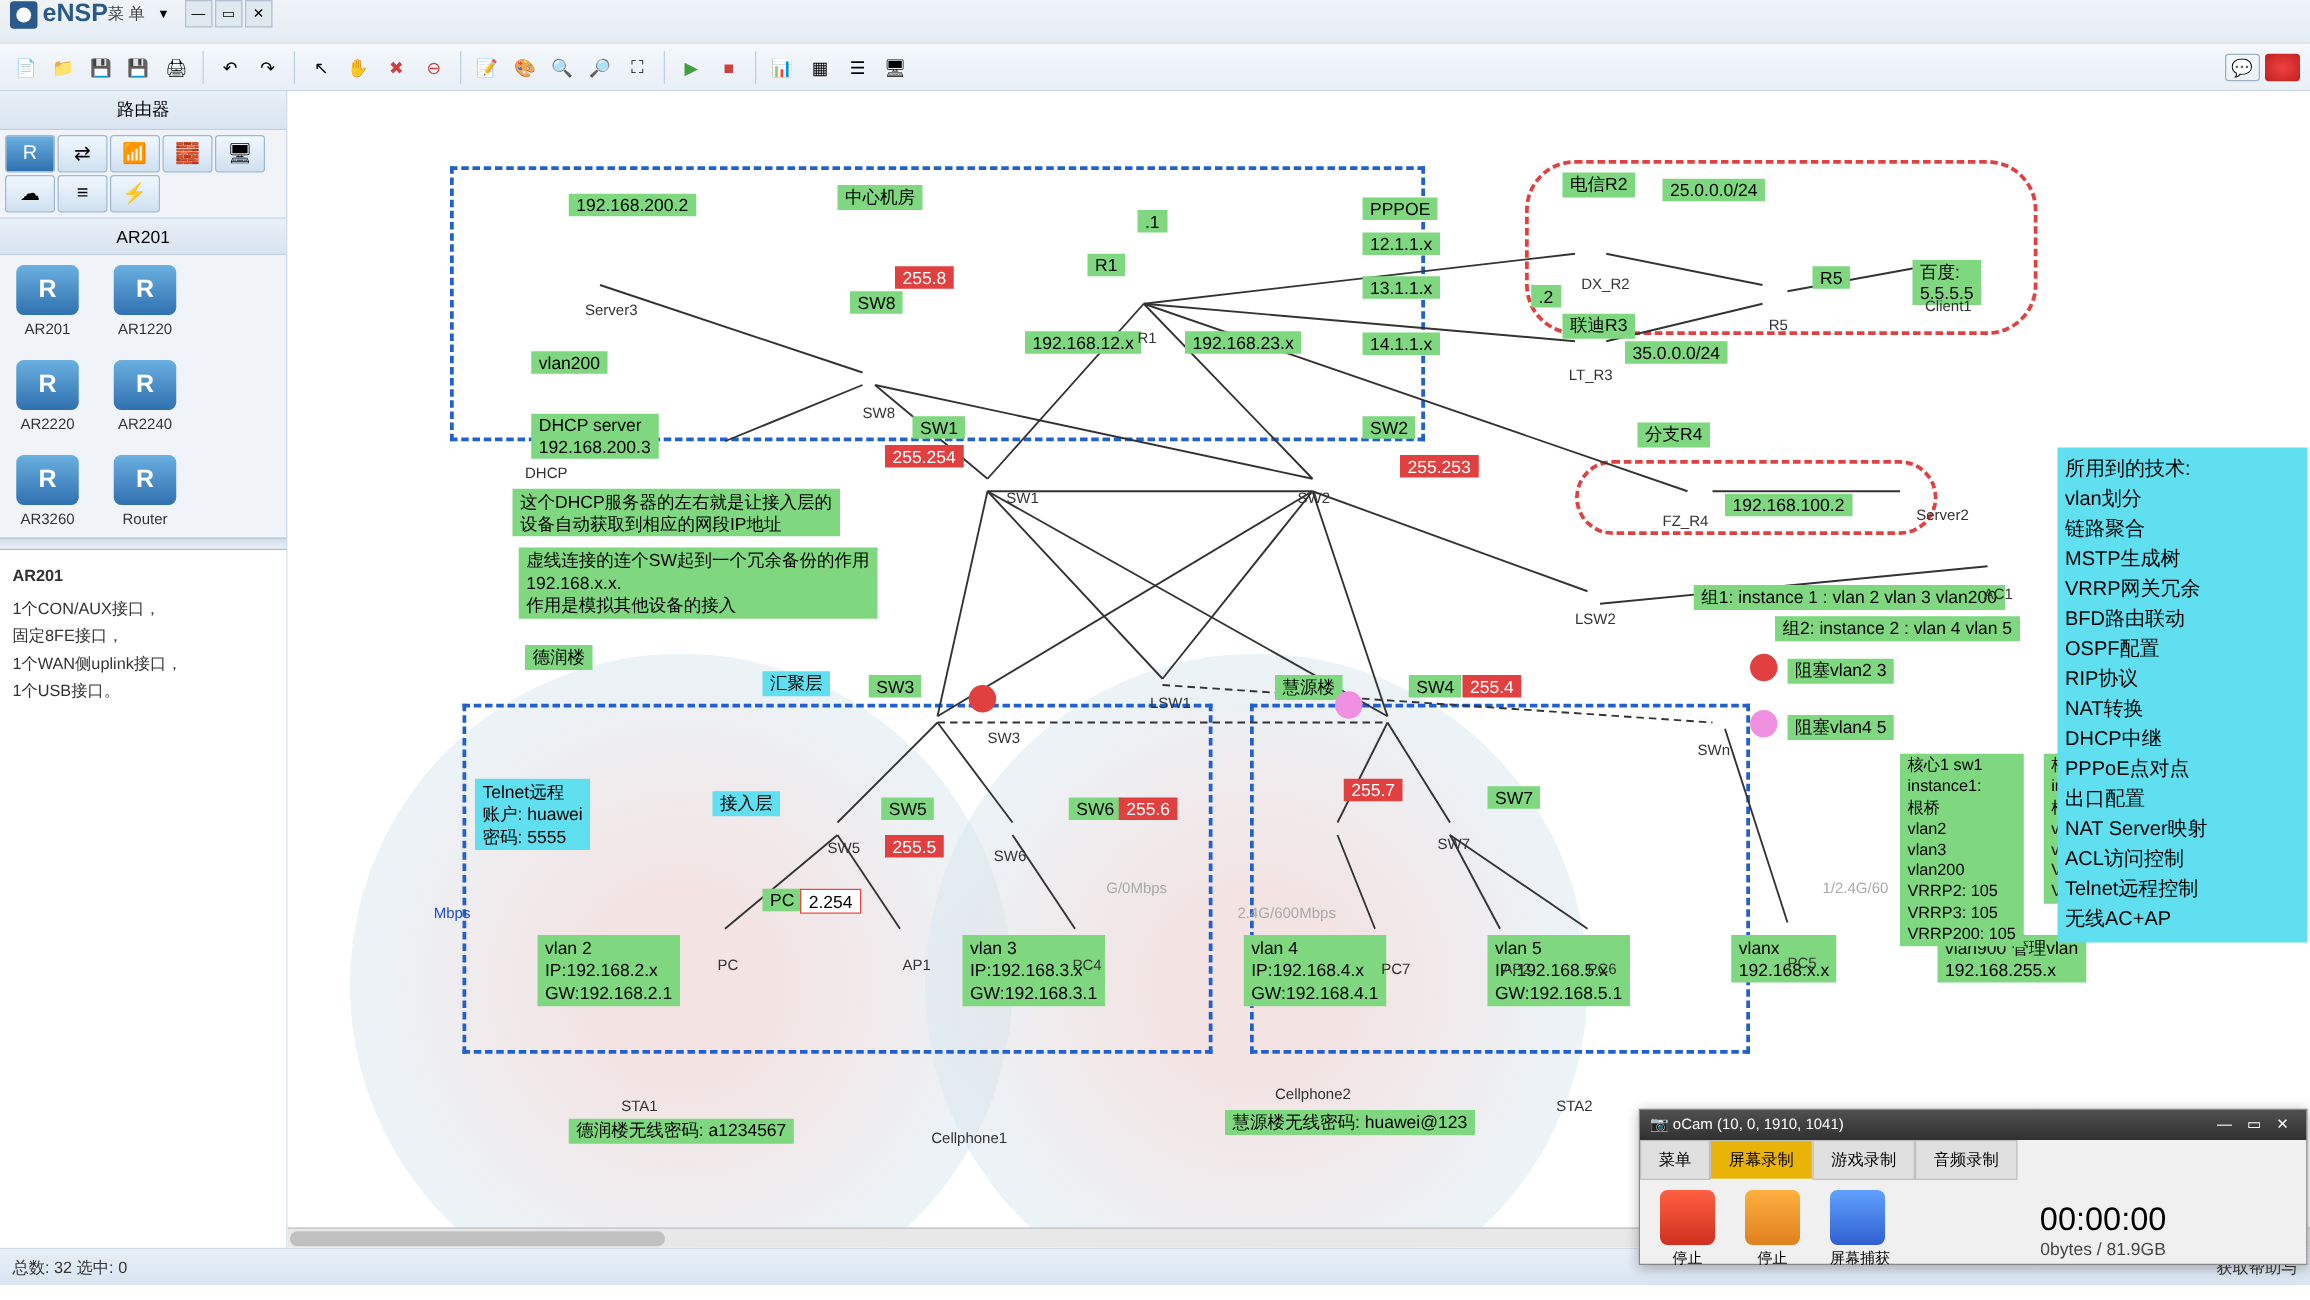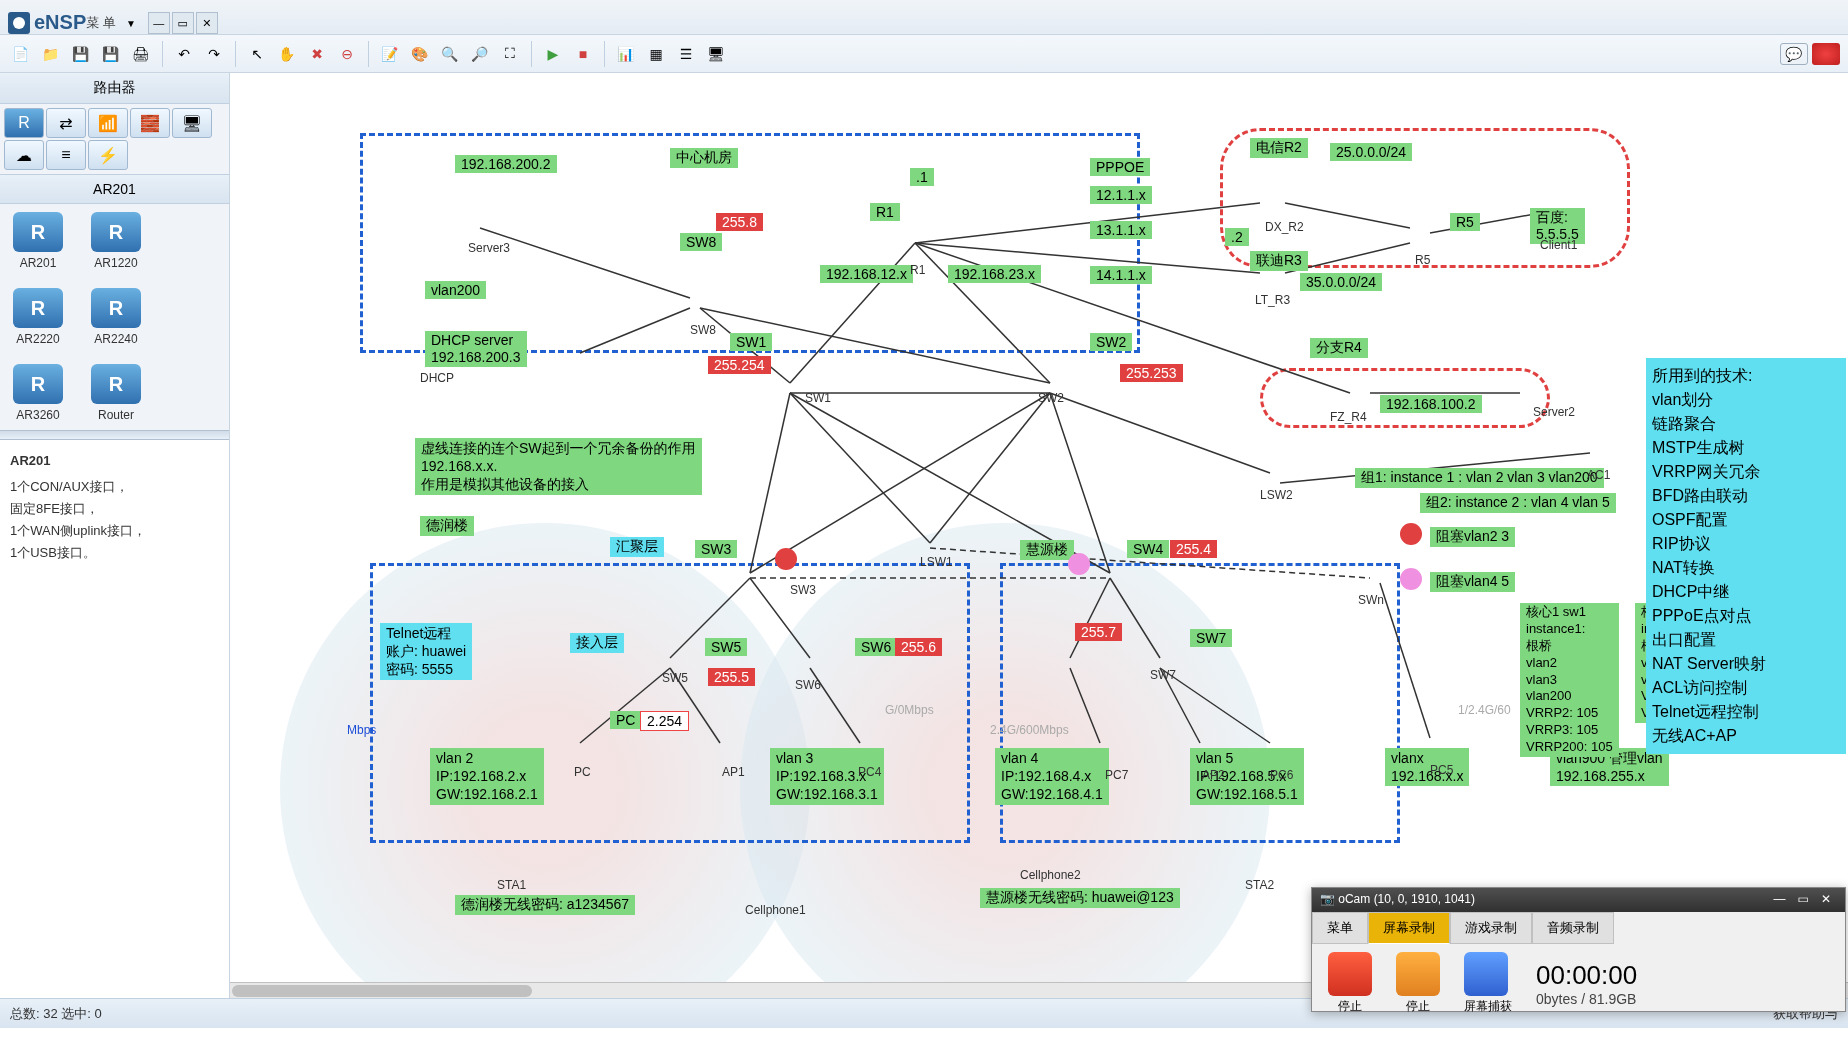--- a/index.html
+++ b/index.html
@@ -1,17 +1,17 @@
 <!DOCTYPE html>
 <html><head>
 <meta charset="utf-8">
 <style>
 *{box-sizing:border-box;margin:0;padding:0;font-family:"Microsoft YaHei",Arial,sans-serif}
 body{background:#fff;overflow:hidden;width:1848px;height:1040px;position:relative}
-.titlebar{height:35px;background:linear-gradient(#f0f4f8,#e4ecf4);border-bottom:1px solid #c8d4e0;display:flex;align-items:flex-end;padding:0 8px}
+.titlebar{height:35px;background:linear-gradient(#f0f4f8,#e4ecf4);border-bottom:1px solid #c8d4e0;display:flex;align-items:flex-start;padding:0 8px}
 .logo{font-size:20px;font-weight:bold;color:#2a5a8a;display:flex;align-items:center;gap:4px}
 .logo-icon{width:22px;height:22px;background:#2a5a8a;border-radius:3px;display:inline-block;position:relative}
 .logo-icon::after{content:"";position:absolute;width:12px;height:12px;background:#fff;border-radius:50%;top:5px;left:5px}
 .title-center{flex:1;text-align:center;font-size:14px;color:#333}
 .title-right{display:flex;align-items:center;gap:2px}
 .menu-label{font-size:13px;color:#444;margin-right:8px;cursor:pointer}
 .sysbtn{width:22px;height:22px;background:#e0e8f0;border:1px solid #b0c0d0;font-size:11px;text-align:center;line-height:20px;cursor:pointer}
 .toolbar{height:38px;background:linear-gradient(#f4f8fc,#e8eff6);border-bottom:1px solid #c8d4e0;display:flex;align-items:center;padding:0 8px;gap:4px}
 .tbtn{width:26px;height:26px;border:1px solid transparent;border-radius:3px;display:flex;align-items:center;justify-content:center;cursor:pointer;font-size:14px}
 .tbsep{width:1px;height:26px;background:#c0d0e0;margin:0 4px}
@@ -46,21 +46,21 @@
 .ocam-title{height:24px;background:linear-gradient(#505050,#303030);color:#fff;font-size:12px;padding:4px 8px;display:flex;justify-content:space-between}
 .ocam-tabs{display:flex}
 .ocam-tab{padding:6px 14px;font-size:13px;background:#e0e0e0;border:1px solid #c0c0c0;cursor:pointer}
 .ocam-tab.active{background:#eab308;border-bottom-color:#fff}
 .ocam-body{display:flex;align-items:center;padding:8px 16px;gap:24px}
 .ocam-btn{text-align:center;font-size:12px}
 .ocam-btn-icon{width:44px;height:44px;border-radius:6px;margin-bottom:2px}
 .ocam-stop{background:linear-gradient(#ff6040,#d03020)}
 .ocam-pause{background:linear-gradient(#ffb040,#e08020)}
 .ocam-screen{background:linear-gradient(#60a0ff,#3060d0)}
-.ocam-time{font-size:26px;font-family:monospace;text-align:left;flex:1}
+.ocam-time{font-size:26px;font-family:monospace;text-align:center;flex:1}
 .ocam-size{font-size:14px;color:#444}
 .scrollbar-h{position:absolute;bottom:0;left:0;right:0;height:16px;background:#e8e8e8;border-top:1px solid #c0c0c0}
 .scrollbar-thumb{position:absolute;height:12px;top:2px;left:2px;width:300px;background:#c0c0c0;border-radius:6px}
 svg.topology{position:absolute;top:0;left:0;width:100%;height:100%;pointer-events:none}
 .huawei-logo{width:28px;height:22px;background:radial-gradient(#f04040,#c02020);border-radius:3px}
 .chat-icon{width:28px;height:22px;border:1px solid #a0b0c0;border-radius:3px;display:flex;align-items:center;justify-content:center;font-size:14px}
 </style>
 </head>
 <body>
 
@@ -237,20 +237,22 @@
       <div class="label green" style="left:1150px;top:322px">192.168.100.2</div>
       <div class="label green" style="left:1080px;top:265px">分支R4</div>
       <div class="label green" style="left:450px;top:160px">SW8</div>
       <div class="label green" style="left:500px;top:260px">SW1</div>
       <div class="label green" style="left:860px;top:260px">SW2</div>
       <div class="label green" style="left:465px;top:467px">SW3</div>
       <div class="label green" style="left:897px;top:467px">SW4</div>
       <div class="label green" style="left:475px;top:565px">SW5</div>
       <div class="label green" style="left:625px;top:565px">SW6</div>
       <div class="label green" style="left:960px;top:556px">SW7</div>
+      <div class="label green" style="left:180px;top:318px;line-height:1.3">这个DHCP服务器的左右就是让接入层的
+设备自动获取到相应的网段IP地址</div>
       <div class="label green" style="left:185px;top:365px;line-height:1.3">虚线连接的连个SW起到一个冗余备份的作用
 192.168.x.x.
 作用是模拟其他设备的接入</div>
       <div class="label green" style="left:190px;top:443px">德润楼</div>
       <div class="label green" style="left:790px;top:467px">慧源楼</div>
       <div class="label cyan" style="left:380px;top:464px">汇聚层</div>
       <div class="label cyan" style="left:340px;top:560px">接入层</div>
       <div class="label cyan" style="left:150px;top:550px;line-height:1.3">Telnet远程
 账户: huawei
 密码: 5555</div>

